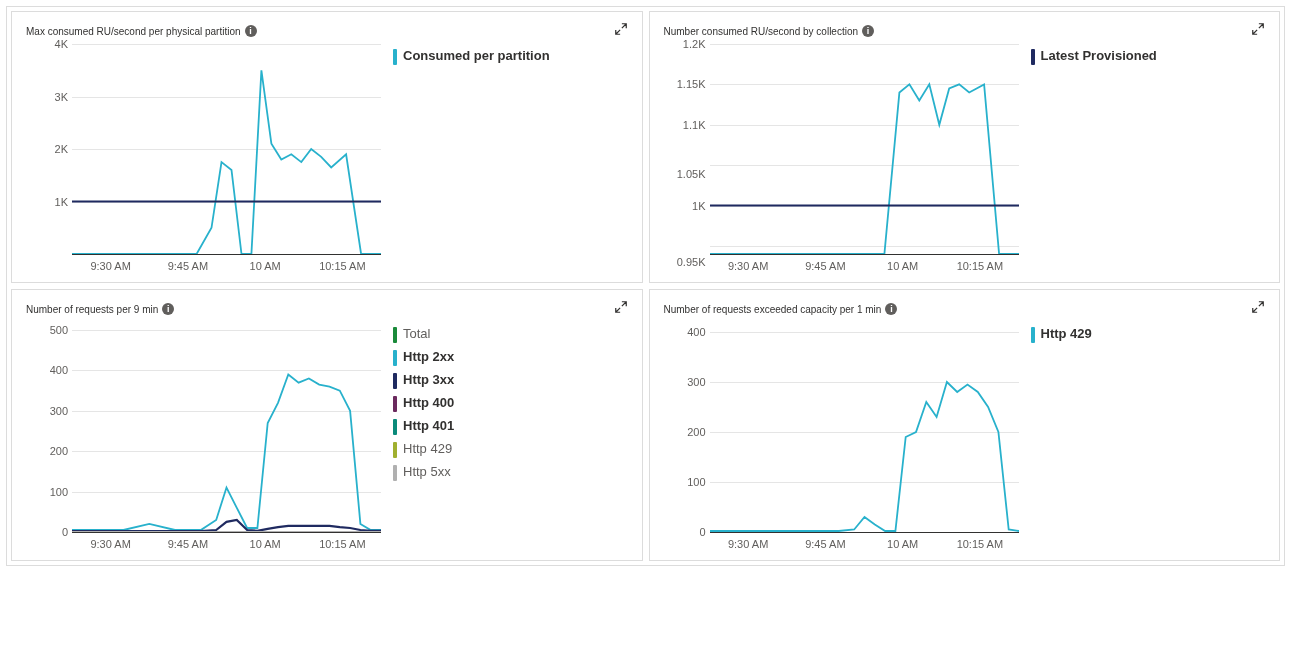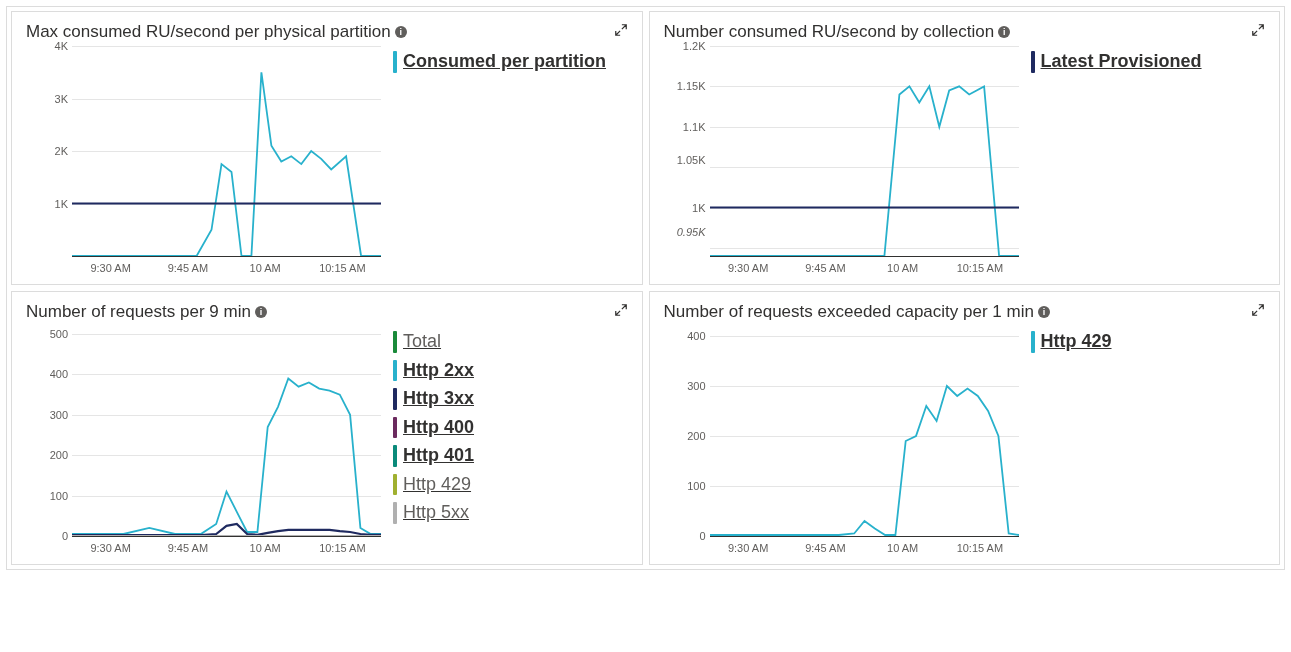--- a/index.html
+++ b/index.html
@@ -30,21 +30,21 @@
     align-items: center;
     justify-content: space-between;
     margin-bottom: 4px;
   }
   .card-title-group {
     display: flex;
     align-items: center;
     gap: 4px;
   }
   .card-title {
-    font-size: 17px;
+    font-size: 10px;
     color: #323130;
     font-weight: 400;
   }
   .info-icon {
     width: 12px; height: 12px;
     border-radius: 50%;
     background: #605e5c;
     color: #fff;
     font-size: 9px;
     display: flex; align-items: center; justify-content: center;
@@ -100,22 +100,21 @@
     flex: 1;
     display: flex;
     flex-direction: column;
     gap: 6px;
     padding-top: 4px;
   }
   .legend-item {
     display: flex;
     align-items: center;
     gap: 6px;
-    font-size: 18px;
-    text-decoration: underline;
+    font-size: 13px;
   }
   .legend-swatch {
     width: 4px;
     min-height: 16px;
     align-self: stretch;
     border-radius: 1px;
     margin-top: 1px;
   }
   .legend-label { line-height: 1.25; }
   .legend-label.bold { font-weight: 600; color: #323130; }
@@ -181,25 +180,25 @@
         <div class="card-body">
           <div class="chart-area">
             <div class="plot">
               <div class="gridline" style="top: 0px;"></div>
               <span class="ylabel" style="top: 0px;">1.2K</span>
               <div class="gridline" style="top: 40.3846px;"></div>
               <span class="ylabel" style="top: 40.3846px;">1.15K</span>
               <div class="gridline" style="top: 80.7692px;"></div>
               <span class="ylabel" style="top: 80.7692px;">1.1K</span>
               <div class="gridline" style="top: 121.154px;"></div>
-              <span class="ylabel" style="top: 114px;">1.05K</span>
+              <span class="ylabel" style="top: 130px;">1.05K</span>
               <div class="gridline" style="top: 161.538px;"></div>
               <span class="ylabel" style="top: 161.538px;">1K</span>
               <div class="gridline" style="top: 201.923px;"></div>
-              <span class="ylabel" style="top: 186px; font-style: italic;">0.95K</span>
+              <span class="ylabel" style="top: 218px;">0.95K</span>
               <div class="xaxis-line" style="top: 210px;"></div>
               <svg class="chart-svg" width="309" height="210" viewBox="0 0 309 210" preserveAspectRatio="none">
                 <path d="M0.0,210.0 L24.9,210.0 L49.8,210.0 L74.8,210.0 L99.7,210.0 L124.6,210.0 L149.5,210.0 L174.4,210.0 L189.4,48.5 L199.4,40.4 L209.3,56.5 L219.3,40.4 L229.3,80.8 L239.2,44.4 L249.2,40.4 L259.2,48.5 L274.1,40.4 L289.1,210.0 L309.0,210.0 " stroke="#28b1cc" fill="none" stroke-width="1.8"></path>
                 <path d="M0.0,161.5 L24.9,161.5 L49.8,161.5 L74.8,161.5 L99.7,161.5 L124.6,161.5 L149.5,161.5 L174.4,161.5 L189.4,161.5 L199.4,161.5 L209.3,161.5 L219.3,161.5 L229.3,161.5 L239.2,161.5 L249.2,161.5 L259.2,161.5 L274.1,161.5 L289.1,161.5 L309.0,161.5 " stroke="#1f2a60" fill="none" stroke-width="2.2"></path>
               </svg>
               <div class="xlabels" style="top: 210px;">
                 <span>9:30 AM</span>
                 <span>9:45 AM</span>
                 <span>10 AM</span>
                 <span>10:15 AM</span>

